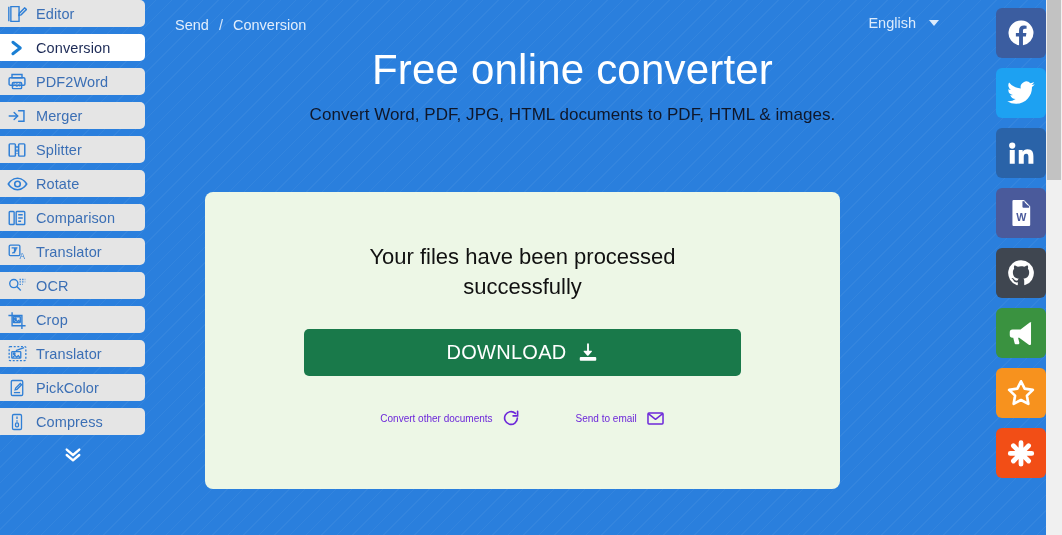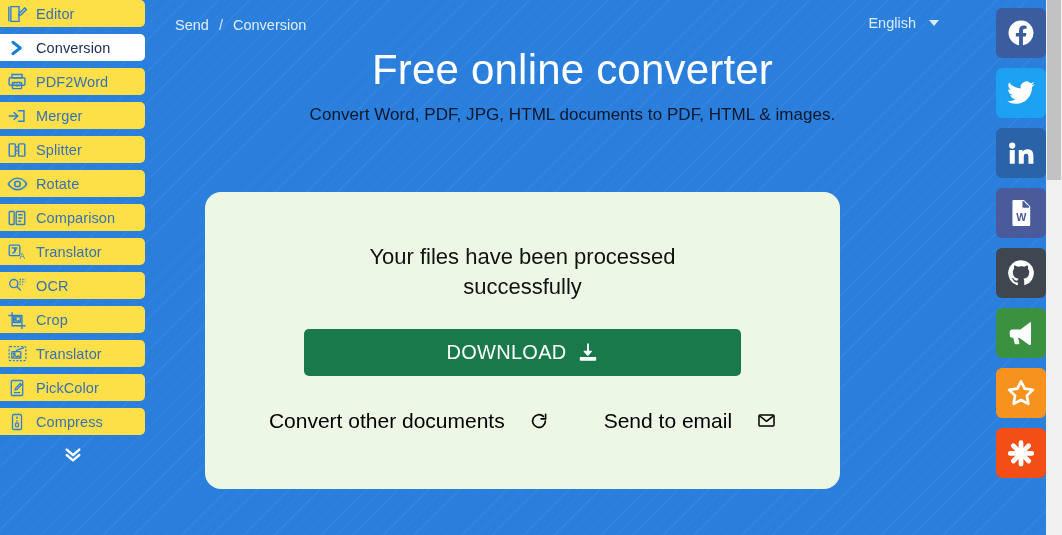--- a/index.html
+++ b/index.html
@@ -34,21 +34,21 @@
     left: 0; top: 0;
     width: 145px; height: 535px;
     z-index: 3;
   }
   .nav-item {
     position: relative;
     display: flex;
     align-items: center;
     height: 27px;
     margin-bottom: 7px;
-    background: #fde047;
+    background: #e5e5e5;
     border-radius: 0 5px 5px 0;
     padding-left: 6px;
     cursor: pointer;
   }
   .nav-item .ico {
     width: 22px; height: 20px;
     flex: 0 0 22px;
     display: flex; align-items: center; justify-content: center;
     color: #2f7fd6;
   }
@@ -132,21 +132,21 @@
     color: #0f172a;
     letter-spacing: .05px;
   }
 
   
   #card {
     position: absolute;
     left: 205px; top: 192px;
     width: 635px; height: 297px;
     background: #edf7e6;
-    border-radius: 16px;
+    border-radius: 8px;
     z-index: 2;
     text-align: center;
   }
   #status-msg {
     margin: 0 auto;
     padding-top: 50px;
     width: 430px;
     font-size: 22px;
     color: #111111;
     line-height: 1.38;
@@ -170,23 +170,23 @@
   }
   #card-links {
     display: flex;
     justify-content: center;
     gap: 56px;
     margin-top: 33px;
   }
   .card-link {
     display: flex;
     align-items: center;
-    gap: 25px;
-    color: #000000;
-    font-size: 21px;
+    gap: 9px;
+    color: #6d28d9;
+    font-size: 10px;
     cursor: pointer;
     text-decoration: none;
   }
 
   
   #social-rail {
     position: absolute;
     right: 16px; top: 8px;
     width: 50px;
     display: flex;

